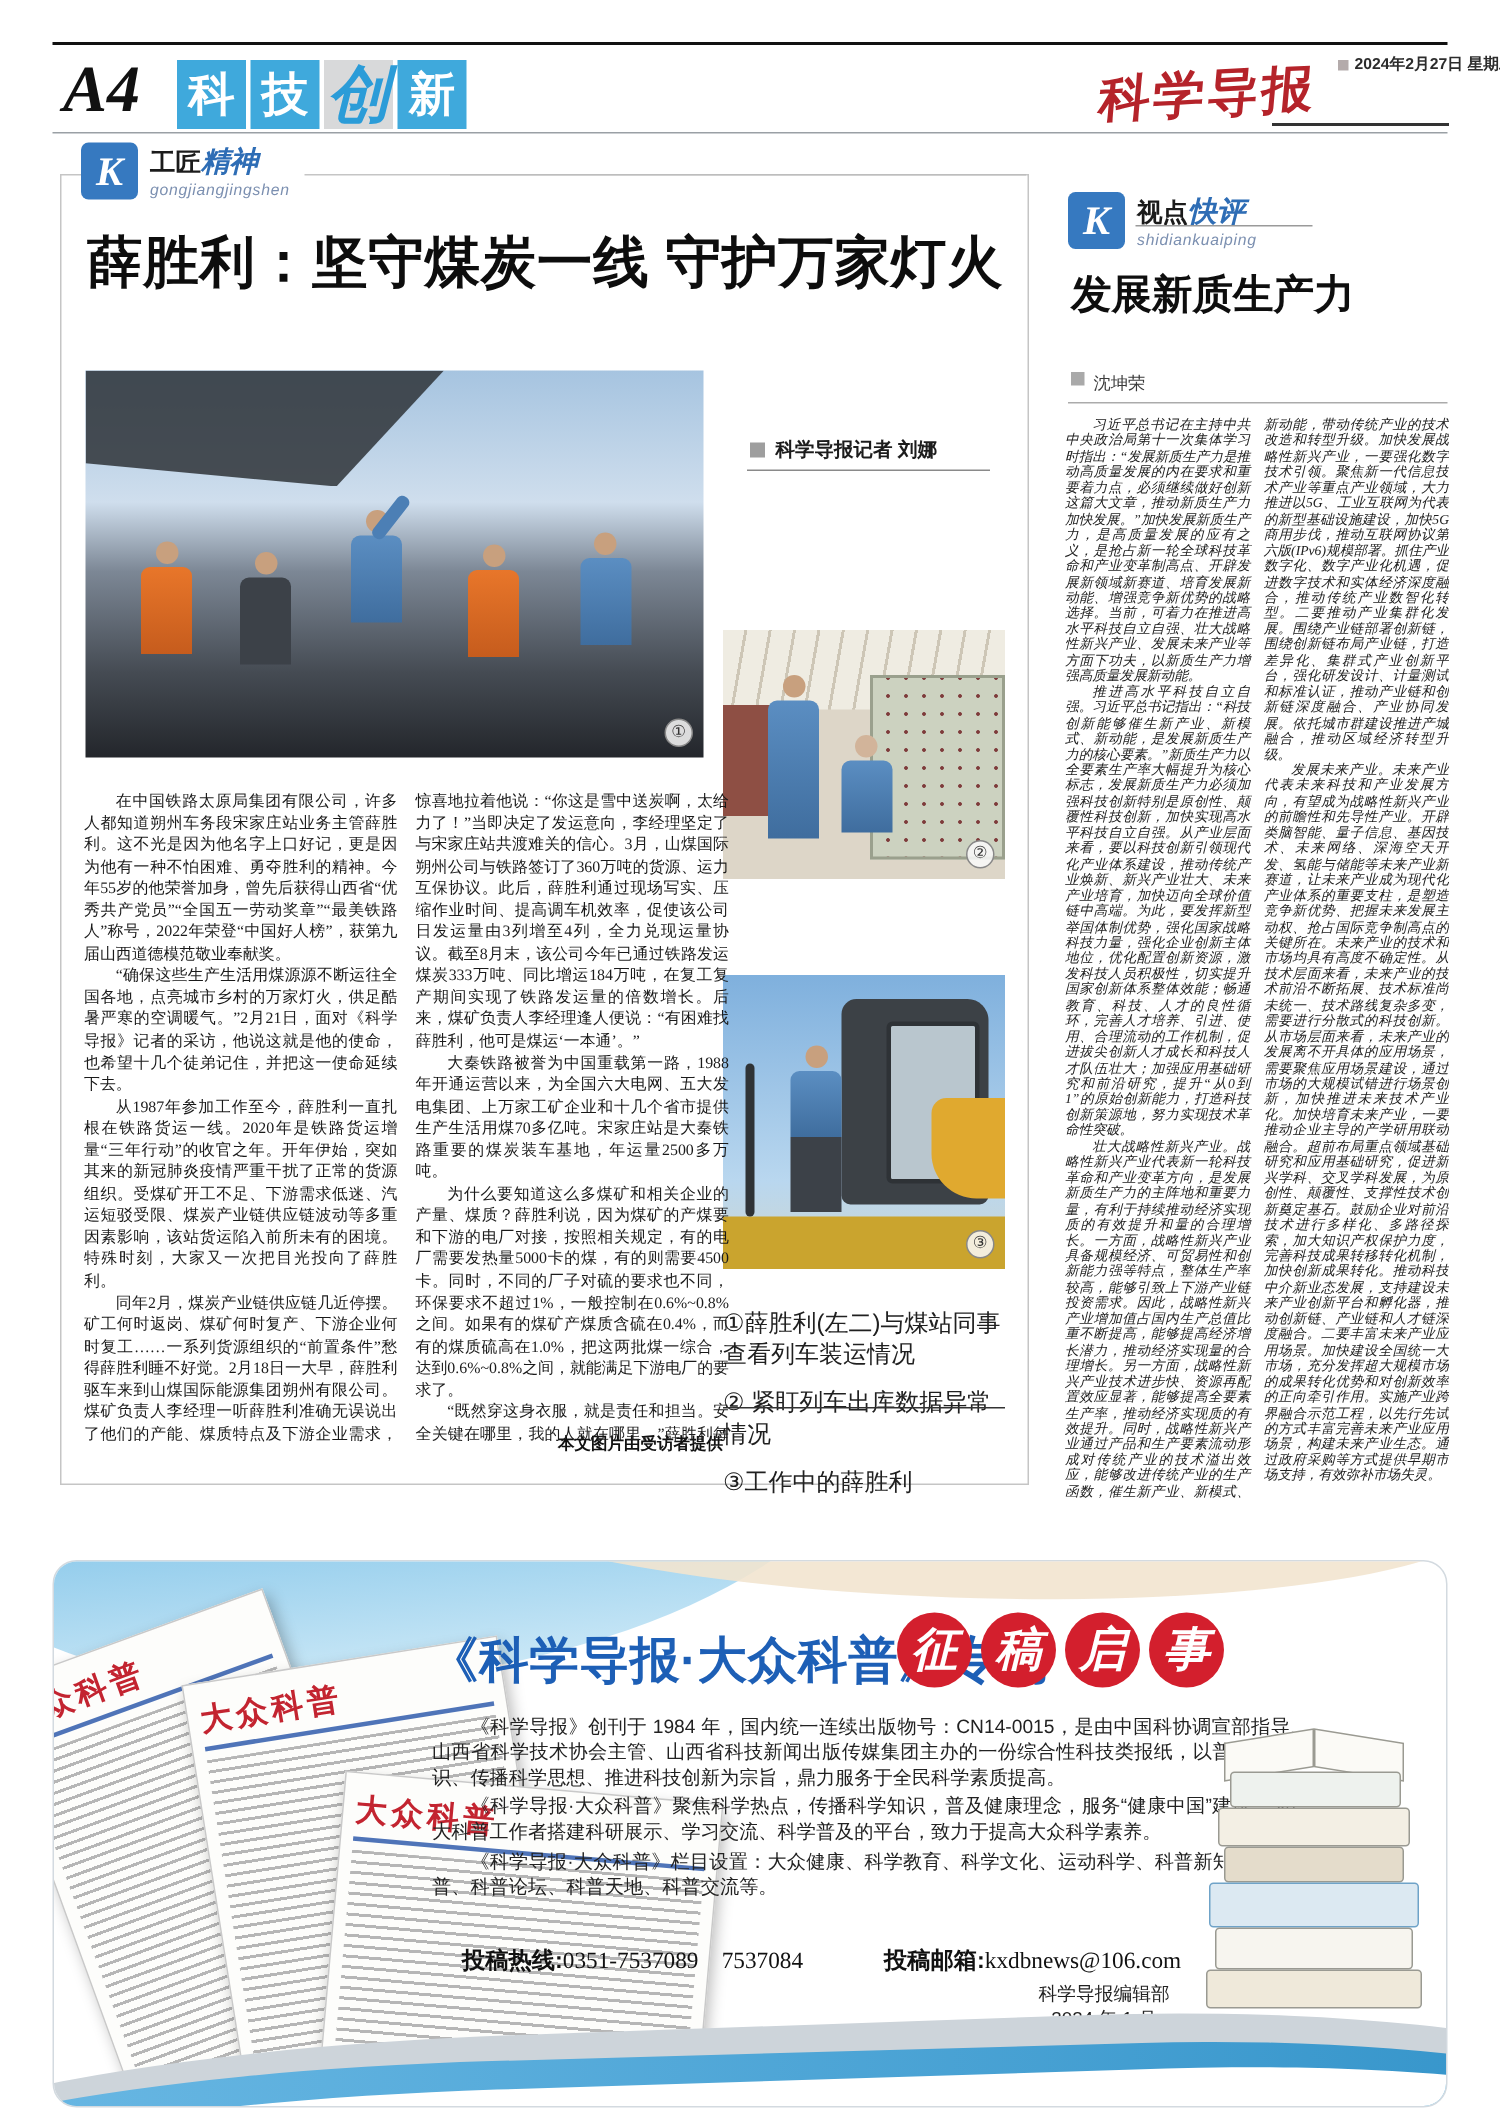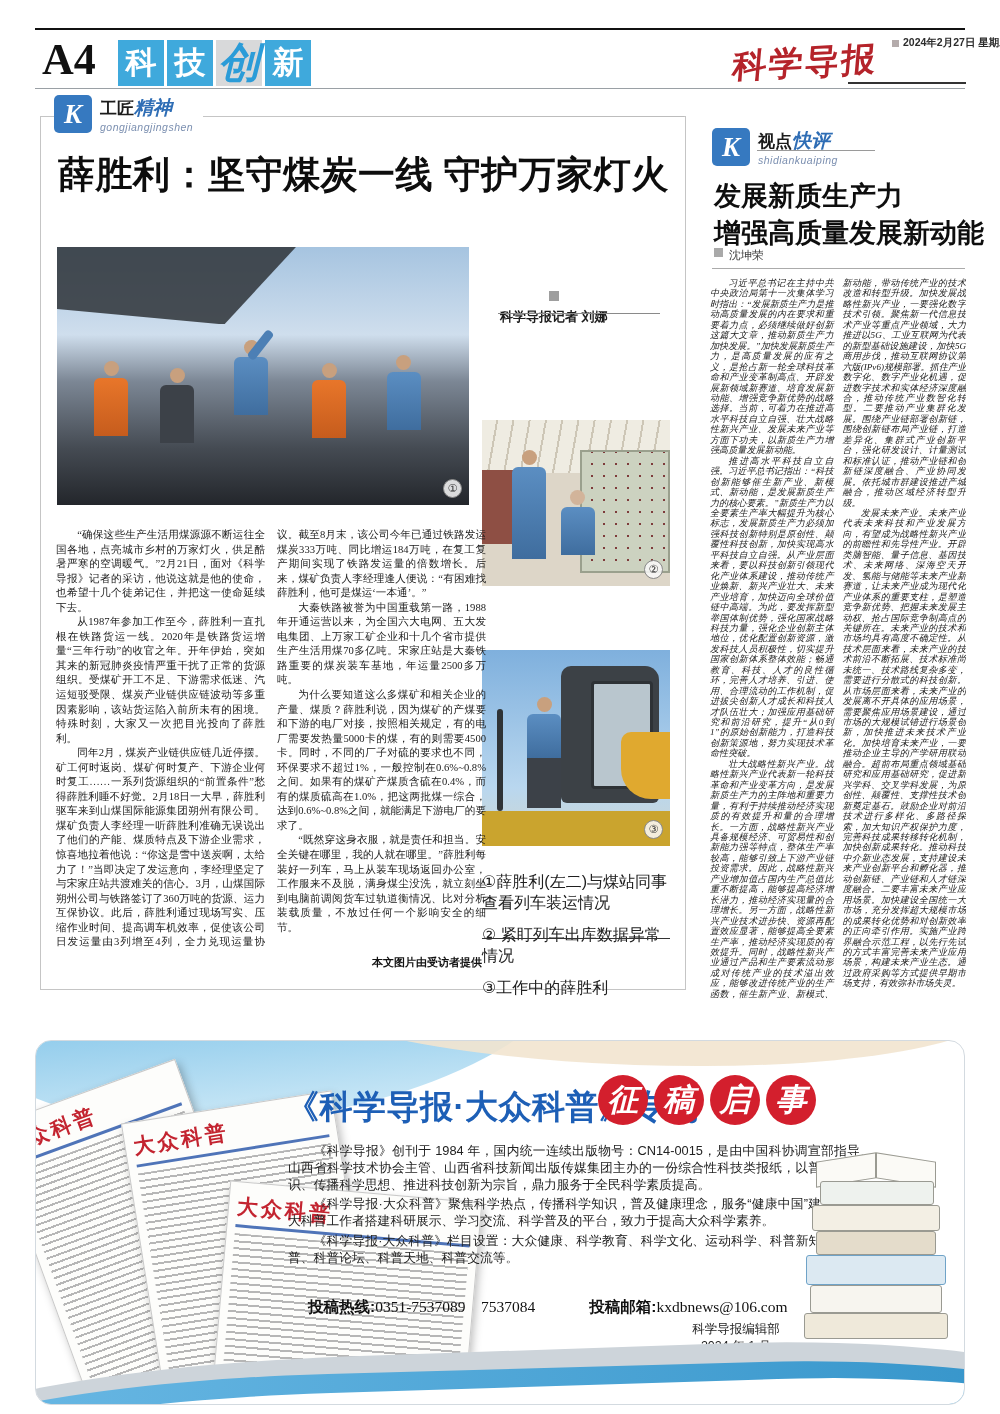--- a/index.html
+++ b/index.html
@@ -4,21 +4,21 @@
 <style>
   html,body{margin:0;padding:0;background:#e9e9e9;}
   .page{position:relative;width:1000px;height:1414px;background:#fff;margin:0 auto;
         font-family:"Liberation Sans","DejaVu Sans",sans-serif;overflow:hidden;}
   .abs{position:absolute;}
 
   
   .top-rule{left:35px;top:28px;width:930px;height:2px;background:#111;}
   .hdr-grey-rule{left:35px;top:88px;width:930px;height:1px;background:#9aa0a5;}
   .page-num{left:42px;top:34px;font-family:"Liberation Serif","DejaVu Serif",serif;
-            font-size:44px;font-weight:bold;color:#111;}
+            font-size:44px;font-weight:bold;color:#111;font-style:italic;}
   .tiles{left:118px;top:40px;display:flex;gap:3px;}
   .tile{width:46px;height:46px;background:#3fa9dc;color:#fff;font-weight:bold;font-size:31px;
         display:flex;align-items:center;justify-content:center;}
   .tile.grey{background:#d8d9da;color:#2b9cd8;font-family:"Liberation Serif",serif;
              font-style:italic;font-size:42px;overflow:visible;}
   .brand{left:733px;top:40px;font-family:"Liberation Serif","DejaVu Serif",serif;
          font-size:34px;font-weight:bold;color:#b5232a;transform:skewX(-8deg) rotate(-3deg);
          letter-spacing:2px;white-space:nowrap;}
   .hdr-meta{left:892px;top:36px;width:120px;display:flex;gap:16px;}
   .hdr-meta .row{display:flex;align-items:center;gap:4px;font-size:10.5px;font-weight:600;color:#2c2c2c;white-space:nowrap;}
@@ -68,21 +68,21 @@
               background-size:12px 12px;background-position:4px 6px;}
   .ph3{left:482px;top:650px;width:188px;height:196px;
        background:linear-gradient(180deg,#7fb0dd,#b9d7ef 70%,#cfd6cf 100%);}
   .ph3 .cab{position:absolute;right:6%;top:8%;width:52%;height:70%;background:#3c4146;border-radius:10px 14px 6px 6px;}
   .ph3 .glass{position:absolute;right:9%;top:16%;width:30%;height:52%;background:#b9c6ce;border-radius:4px;border:3px solid #2e3236;}
   .ph3 .bucket{position:absolute;right:0;top:42%;width:26%;height:34%;background:#e0a92f;border-radius:10px 0 0 30px;}
   .ph3 .deck{position:absolute;left:0;bottom:0;width:100%;height:18%;background:#caa42e;}
   .ph3 .rail{position:absolute;left:8%;top:30%;width:6px;height:52%;background:#2f3336;border-radius:3px;}
 
   
-  .byline{left:500px;top:291px;display:flex;align-items:center;gap:7px;flex-direction:column;}
+  .byline{left:500px;top:291px;display:flex;align-items:center;gap:7px;}
   .byline .sq{width:10px;height:10px;background:#9e9e9e;}
   .byline .txt{font-size:13px;font-weight:bold;color:#1c1c1c;}
   .byline-line{left:498px;top:313px;width:162px;height:1px;background:#8a8a8a;}
 
   .captions{left:482px;top:872px;width:192px;font-size:16px;color:#202020;}
   .captions div{margin-bottom:11px;}
   .cap-rule{left:482px;top:938px;width:188px;height:1px;background:#333;}
   .credit{left:292px;top:955px;width:190px;text-align:right;font-size:11px;font-weight:bold;color:#111;}
 
   .art-text{left:56px;top:528px;width:430px;height:450px;column-count:2;column-gap:12px;
@@ -259,39 +259,39 @@
 
   <div class="abs captions">
       <div>①薛胜利(左二)与煤站同事查看列车装运情况</div>
       <div>② 紧盯列车出库数据异常情况</div>
       <div>③工作中的薛胜利</div>
     </div>
   <div class="abs cap-rule"></div>
   <div class="abs credit">本文图片由受访者提供</div>
 
   <div class="abs art-text">
+      <p>在中国铁路太原局集团有限公司，许多人都知道朔州车务段宋家庄站业务主管薛胜利。这不光是因为他名字上口好记，更是因为他有一种不怕困难、勇夺胜利的精神。今年55岁的他荣誉加身，曾先后获得山西省“优秀共产党员”“全国五一劳动奖章”“最美铁路人”称号，2022年荣登“中国好人榜”，获第九届山西道德模范敬业奉献奖。</p>
       <p>“确保这些生产生活用煤源源不断运往全国各地，点亮城市乡村的万家灯火，供足酷暑严寒的空调暖气。”2月21日，面对《科学导报》记者的采访，他说这就是他的使命，也希望十几个徒弟记住，并把这一使命延续下去。</p>
       <p>从1987年参加工作至今，薛胜利一直扎根在铁路货运一线。2020年是铁路货运增量“三年行动”的收官之年。开年伊始，突如其来的新冠肺炎疫情严重干扰了正常的货源组织。受煤矿开工不足、下游需求低迷、汽运短驳受限、煤炭产业链供应链波动等多重因素影响，该站货运陷入前所未有的困境。特殊时刻，大家又一次把目光投向了薛胜利。</p>
       <p>同年2月，煤炭产业链供应链几近停摆。矿工何时返岗、煤矿何时复产、下游企业何时复工……一系列货源组织的“前置条件”愁得薛胜利睡不好觉。2月18日一大早，薛胜利驱车来到山煤国际能源集团朔州有限公司。煤矿负责人李经理一听薛胜利准确无误说出了他们的产能、煤质特点及下游企业需求，惊喜地拉着他说：“你这是雪中送炭啊，太给力了！”当即决定了发运意向，李经理坚定了与宋家庄站共渡难关的信心。3月，山煤国际朔州公司与铁路签订了360万吨的货源、运力互保协议。此后，薛胜利通过现场写实、压缩作业时间、提高调车机效率，促使该公司日发运量由3列增至4列，全力兑现运量协议。截至8月末，该公司今年已通过铁路发运煤炭333万吨、同比增运184万吨，在复工复产期间实现了铁路发运量的倍数增长。后来，煤矿负责人李经理逢人便说：“有困难找薛胜利，他可是煤运‘一本通’。”</p>
       <p>大秦铁路被誉为中国重载第一路，1988年开通运营以来，为全国六大电网、五大发电集团、上万家工矿企业和十几个省市提供生产生活用煤70多亿吨。宋家庄站是大秦铁路重要的煤炭装车基地，年运量2500多万吨。</p>
       <p>为什么要知道这么多煤矿和相关企业的产量、煤质？薛胜利说，因为煤矿的产煤要和下游的电厂对接，按照相关规定，有的电厂需要发热量5000卡的煤，有的则需要4500卡。同时，不同的厂子对硫的要求也不同，环保要求不超过1%，一般控制在0.6%~0.8%之间。如果有的煤矿产煤质含硫在0.4%，而有的煤质硫高在1.0%，把这两批煤一综合，达到0.6%~0.8%之间，就能满足下游电厂的要求了。</p>
       <p>“既然穿这身衣服，就是责任和担当。安全关键在哪里，我的人就在哪里。”薛胜利每装好一列车，马上从装车现场返回办公室，工作服来不及脱，满身煤尘没洗，就立刻坐到电脑前调阅货车过轨道衡情况、比对分析装载质量，不放过任何一个影响安全的细节。</p>
     </div>
 
   <div class="abs badge badge2">
     <span class="k">K</span>
     <span class="tcol">
       <span class="t1"><span>视点</span><span class="blue">快评</span></span>
       <span class="py">shidiankuaiping</span>
     </span>
   </div>
   <div class="abs badge2-line"></div>
   <div class="abs c-headline">
     <div>发展新质生产力</div>
-    <div>增强高质量发展新动能</div>
   </div>
   <div class="abs c-author">
     <span class="sq"></span>
     <span class="txt">沈坤荣</span>
   </div>
   <div class="abs c-author-line"></div>
   <div class="abs c-text">
       <p>习近平总书记在主持中共中央政治局第十一次集体学习时指出：“发展新质生产力是推动高质量发展的内在要求和重要着力点，必须继续做好创新这篇大文章，推动新质生产力加快发展。”加快发展新质生产力，是高质量发展的应有之义，是抢占新一轮全球科技革命和产业变革制高点、开辟发展新领域新赛道、培育发展新动能、增强竞争新优势的战略选择。当前，可着力在推进高水平科技自立自强、壮大战略性新兴产业、发展未来产业等方面下功夫，以新质生产力增强高质量发展新动能。</p>
       <p>推进高水平科技自立自强。习近平总书记指出：“科技创新能够催生新产业、新模式、新动能，是发展新质生产力的核心要素。”新质生产力以全要素生产率大幅提升为核心标志，发展新质生产力必须加强科技创新特别是原创性、颠覆性科技创新，加快实现高水平科技自立自强。从产业层面来看，要以科技创新引领现代化产业体系建设，推动传统产业焕新、新兴产业壮大、未来产业培育，加快迈向全球价值链中高端。为此，要发挥新型举国体制优势，强化国家战略科技力量，强化企业创新主体地位，优化配置创新资源，激发科技人员积极性，切实提升国家创新体系整体效能；畅通教育、科技、人才的良性循环，完善人才培养、引进、使用、合理流动的工作机制，促进拔尖创新人才成长和科技人才队伍壮大；加强应用基础研究和前沿研究，提升“从0到1”的原始创新能力，打造科技创新策源地，努力实现技术革命性突破。</p>
       <p>壮大战略性新兴产业。战略性新兴产业代表新一轮科技革命和产业变革方向，是发展新质生产力的主阵地和重要力量，有利于持续推动经济实现质的有效提升和量的合理增长。一方面，战略性新兴产业具备规模经济、可贸易性和创新能力强等特点，整体生产率较高，能够引致上下游产业链投资需求。因此，战略性新兴产业增加值占国内生产总值比重不断提高，能够提高经济增长潜力，推动经济实现量的合理增长。另一方面，战略性新兴产业技术进步快、资源再配置效应显著，能够提高全要素生产率，推动经济实现质的有效提升。同时，战略性新兴产业通过产品和生产要素流动形成对传统产业的技术溢出效应，能够改进传统产业的生产函数，催生新产业、新模式、新动能，带动传统产业的技术改造和转型升级。加快发展战略性新兴产业，一要强化数字技术引领。聚焦新一代信息技术产业等重点产业领域，大力推进以5G、工业互联网为代表的新型基础设施建设，加快5G商用步伐，推动互联网协议第六版(IPv6)规模部署。抓住产业数字化、数字产业化机遇，促进数字技术和实体经济深度融合，推动传统产业数智化转型。二要推动产业集群化发展。围绕产业链部署创新链，围绕创新链布局产业链，打造差异化、集群式产业创新平台，强化研发设计、计量测试和标准认证，推动产业链和创新链深度融合、产业协同发展。依托城市群建设推进产城融合，推动区域经济转型升级。</p>

